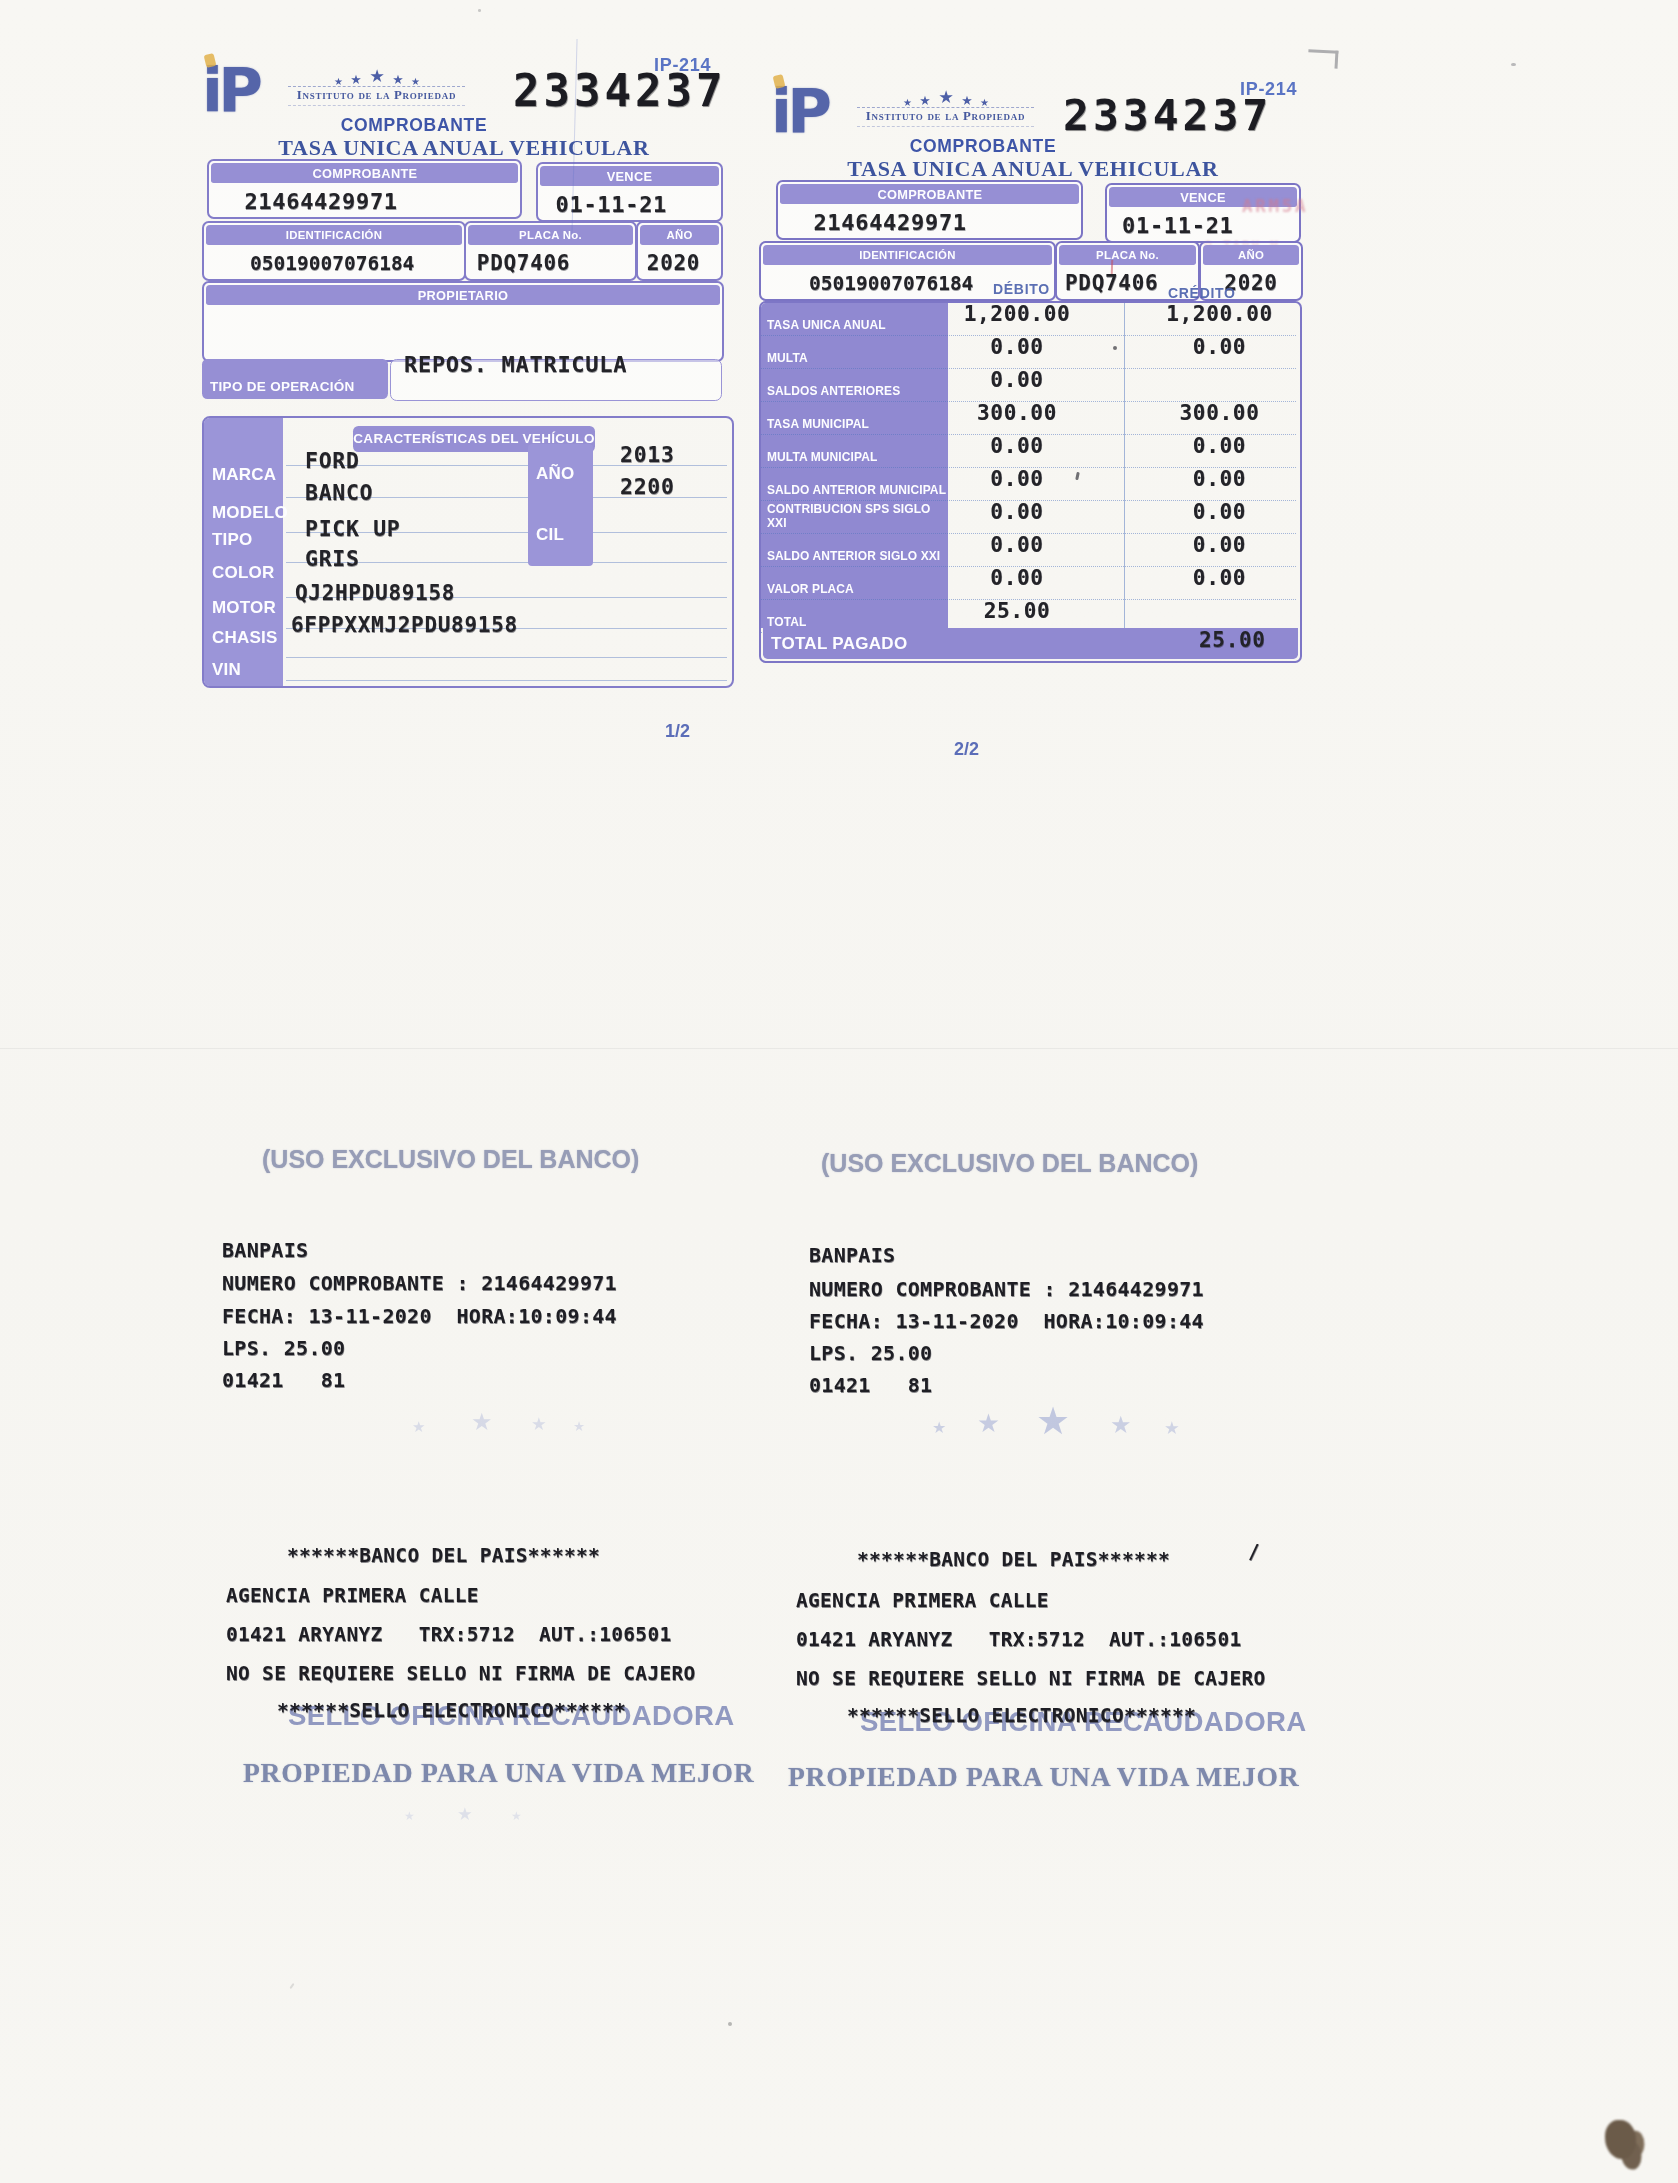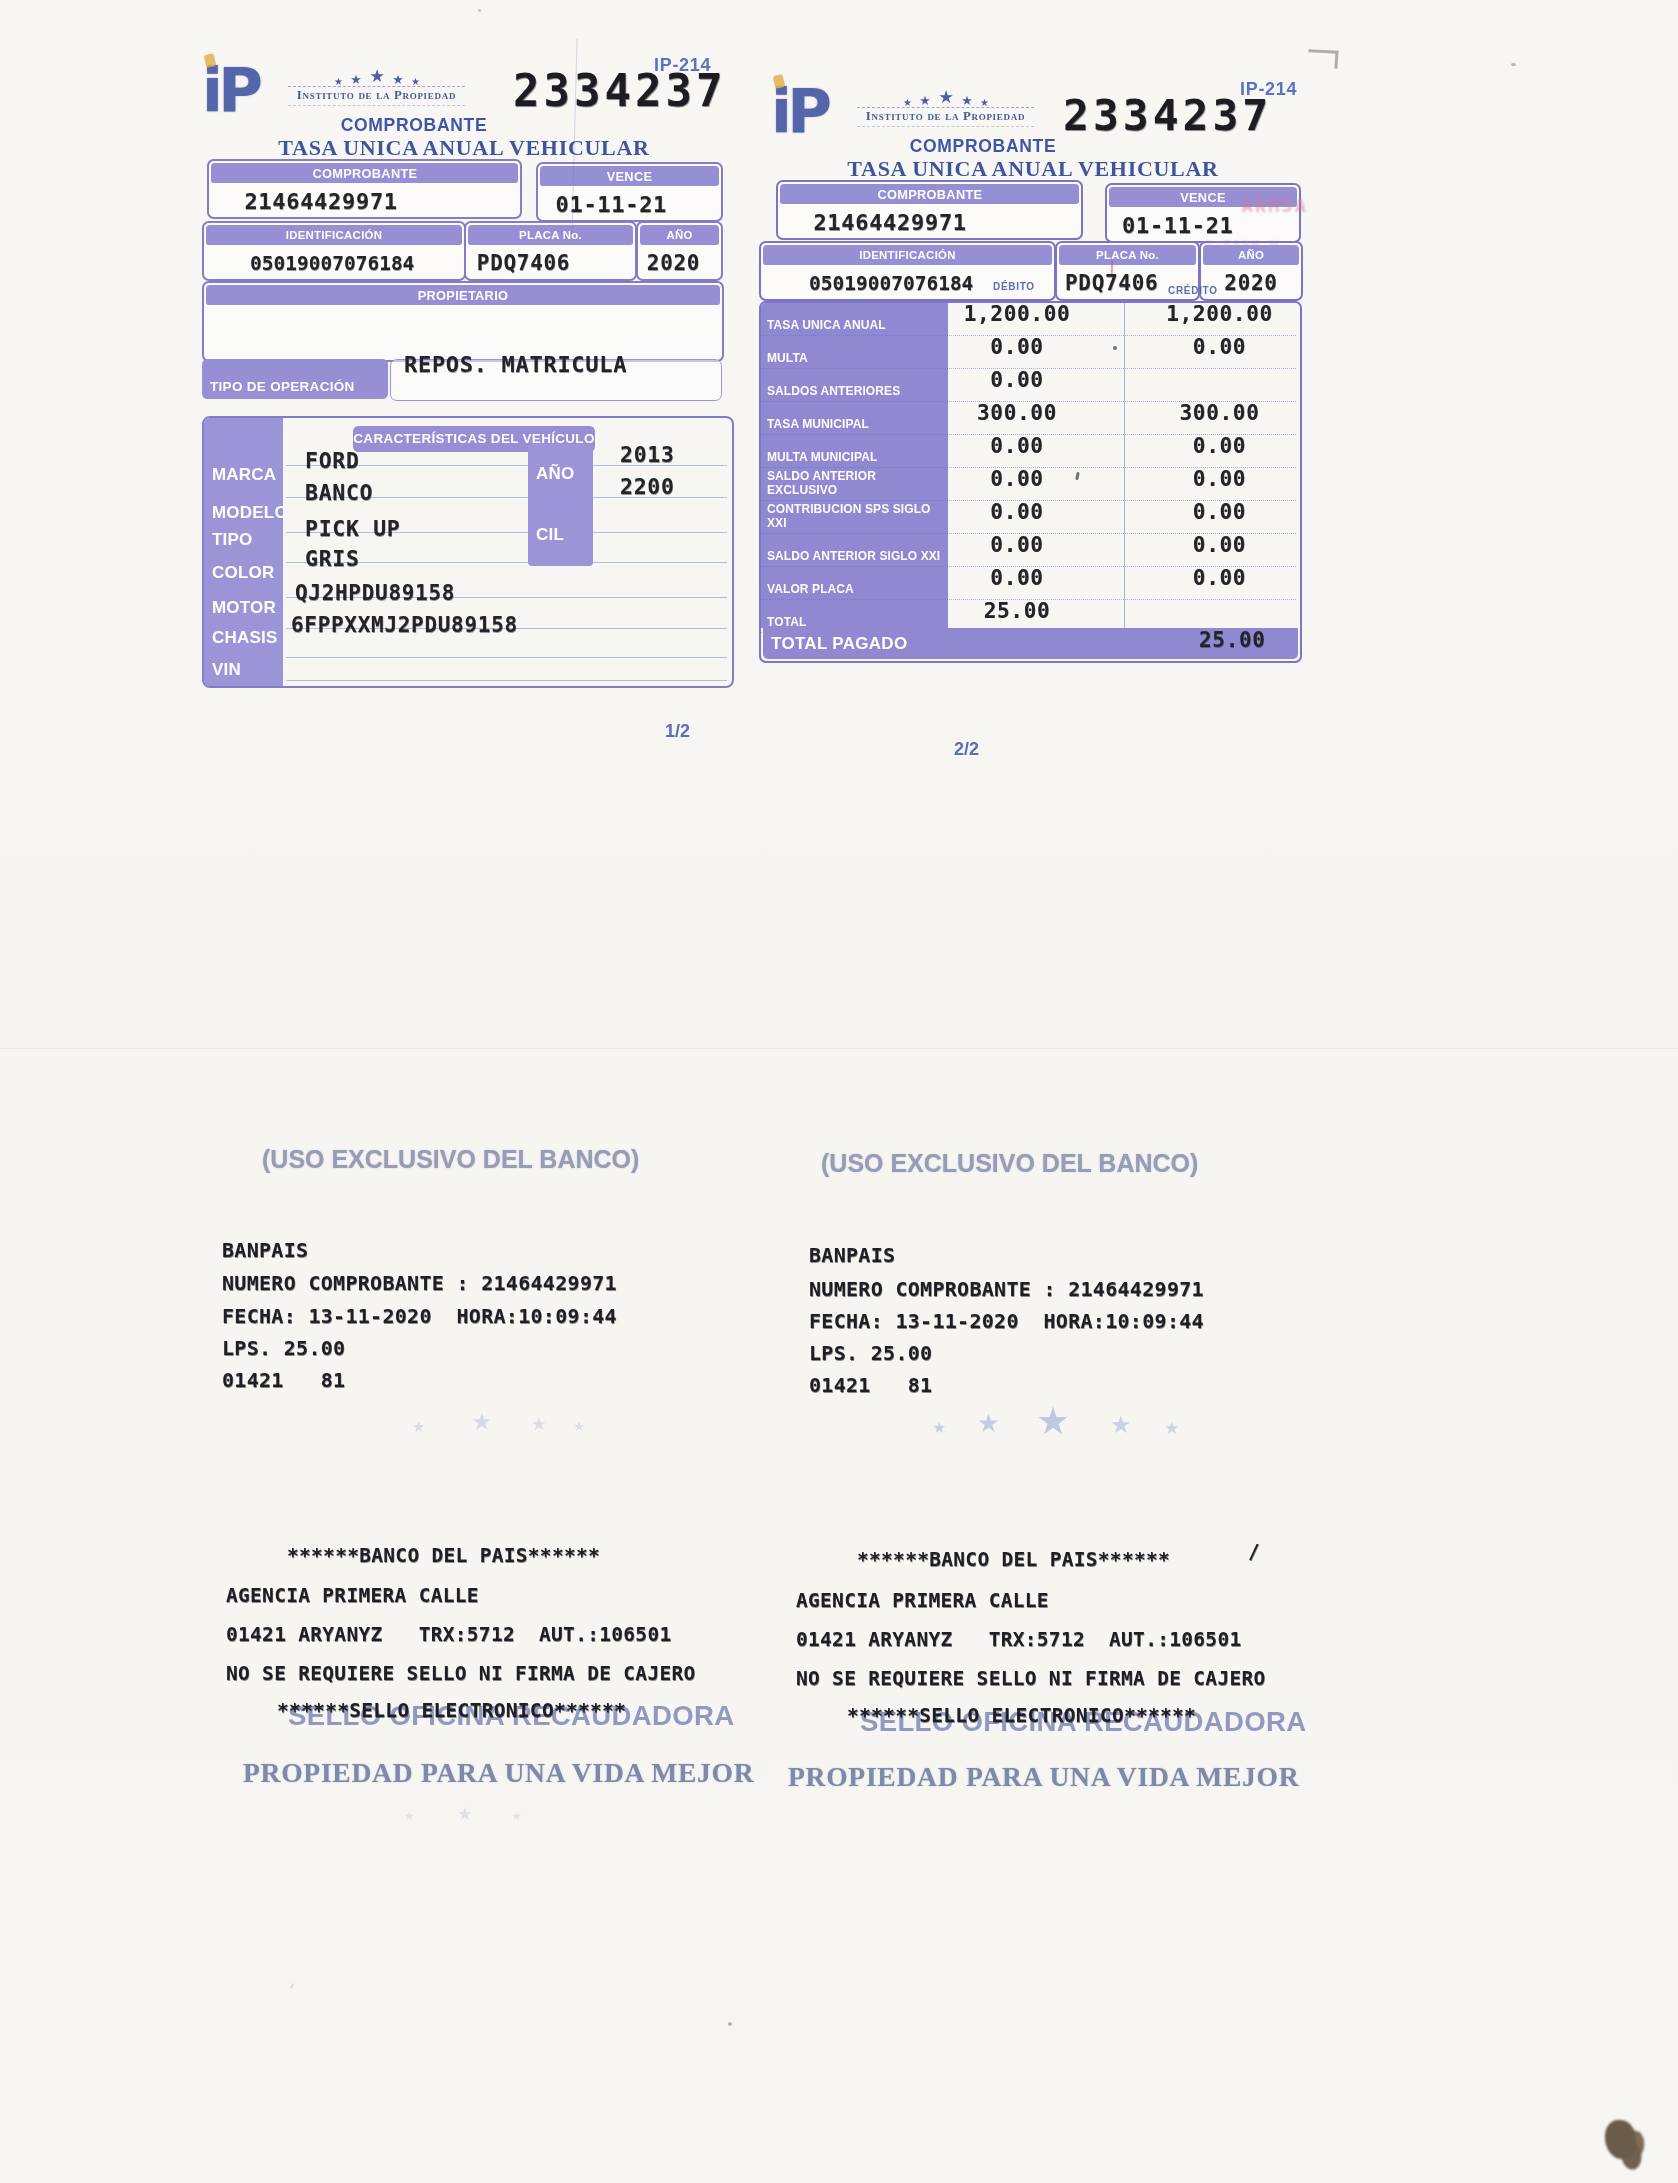--- a/index.html
+++ b/index.html
@@ -41,21 +41,21 @@
   .feetable{position:absolute;border:2px solid #7d76c6;border-radius:6.7px;}
   .fee-labelcol{position:absolute;left:0;top:0;width:187px;height:325px;background:#9089d1;border-radius:4.7px 0 0 0;z-index:1;}
   .fee-rows{position:absolute;left:0;top:0;width:535px;z-index:2;}
   .fee-row{display:flex;height:32px;border-bottom:1.3px dotted rgba(80,115,190,.5);}
   .fee-label{width:187px;display:flex;align-items:flex-end;padding:0 0 3.4px 6px;color:#fdfdff;font-weight:bold;font-size:12px;letter-spacing:0.1px;box-sizing:border-box;}
   .fee-deb{width:176px;display:flex;align-items:center;justify-content:center;padding-right:38px;box-sizing:border-box;}
   .fee-cred{width:172px;display:flex;align-items:center;justify-content:center;padding-left:19px;box-sizing:border-box;}
   .fee-val{font-size:21px;transform:translateY(-5.4px);}
   .fee-divider{position:absolute;left:363px;top:0;width:1.3px;height:325px;background:rgba(80,115,190,.5);z-index:1;}
   .tp-bar{position:absolute;left:2px;right:2px;bottom:2px;height:31px;background:#9089d1;border-radius:0 0 4.7px 4.7px;z-index:3;display:flex;align-items:center;}
-  .colhead{position:absolute;font-weight:bold;font-size:10px;color:#4a60ac;opacity:.9;letter-spacing:0.7px;z-index:4;}
+  .colhead{position:absolute;font-weight:bold;font-size:14px;color:#4a60ac;opacity:.9;letter-spacing:0.7px;z-index:4;}
 
   .pgmark{position:absolute;font-weight:bold;font-size:18px;color:#5b6db8;}
 
   
   .uso{position:absolute;font-weight:bold;font-size:25px;color:#979db6;text-shadow:0 0 1.3px rgba(150,157,182,.8);letter-spacing:0;}
   .bankline{position:absolute;font-family:"DejaVu Sans Mono",monospace;font-weight:bold;font-size:20px;color:#1e1e24;white-space:pre;letter-spacing:0.3px;text-shadow:0.5px 0.5px 0.4px rgba(25,25,35,.5);}
   .stampline{font-size:19.5px;}
   .sello-blue{position:absolute;font-weight:bold;font-size:27.6px;color:#7883b5;opacity:.8;letter-spacing:0.3px;filter:blur(0.3px);z-index:1;}
   .slogan{position:absolute;font-family:"Liberation Serif",serif;font-weight:bold;font-size:27.6px;color:#7e89ac;letter-spacing:0.7px;text-shadow:0 0 1.3px rgba(126,137,172,.55);}
 
@@ -268,21 +268,21 @@
       <div class="fee-row">
           <div class="fee-label">MULTA MUNICIPAL</div>
           <div class="fee-deb">
             <span class="stamp fee-val">0.00</span>
           </div>
           <div class="fee-cred">
             <span class="stamp fee-val">0.00</span>
           </div>
         </div>
       <div class="fee-row">
-          <div class="fee-label">SALDO ANTERIOR EXCLUSIVO</div>
+          <div class="fee-label">SALDO ANTERIOR MUNICIPAL</div>
           <div class="fee-deb">
             <span class="stamp fee-val">0.00</span>
           </div>
           <div class="fee-cred">
             <span class="stamp fee-val">0.00</span>
           </div>
         </div>
       <div class="fee-row">
           <div class="fee-label">CONTRIBUCION SPS SIGLO XXI</div>
           <div class="fee-deb">

